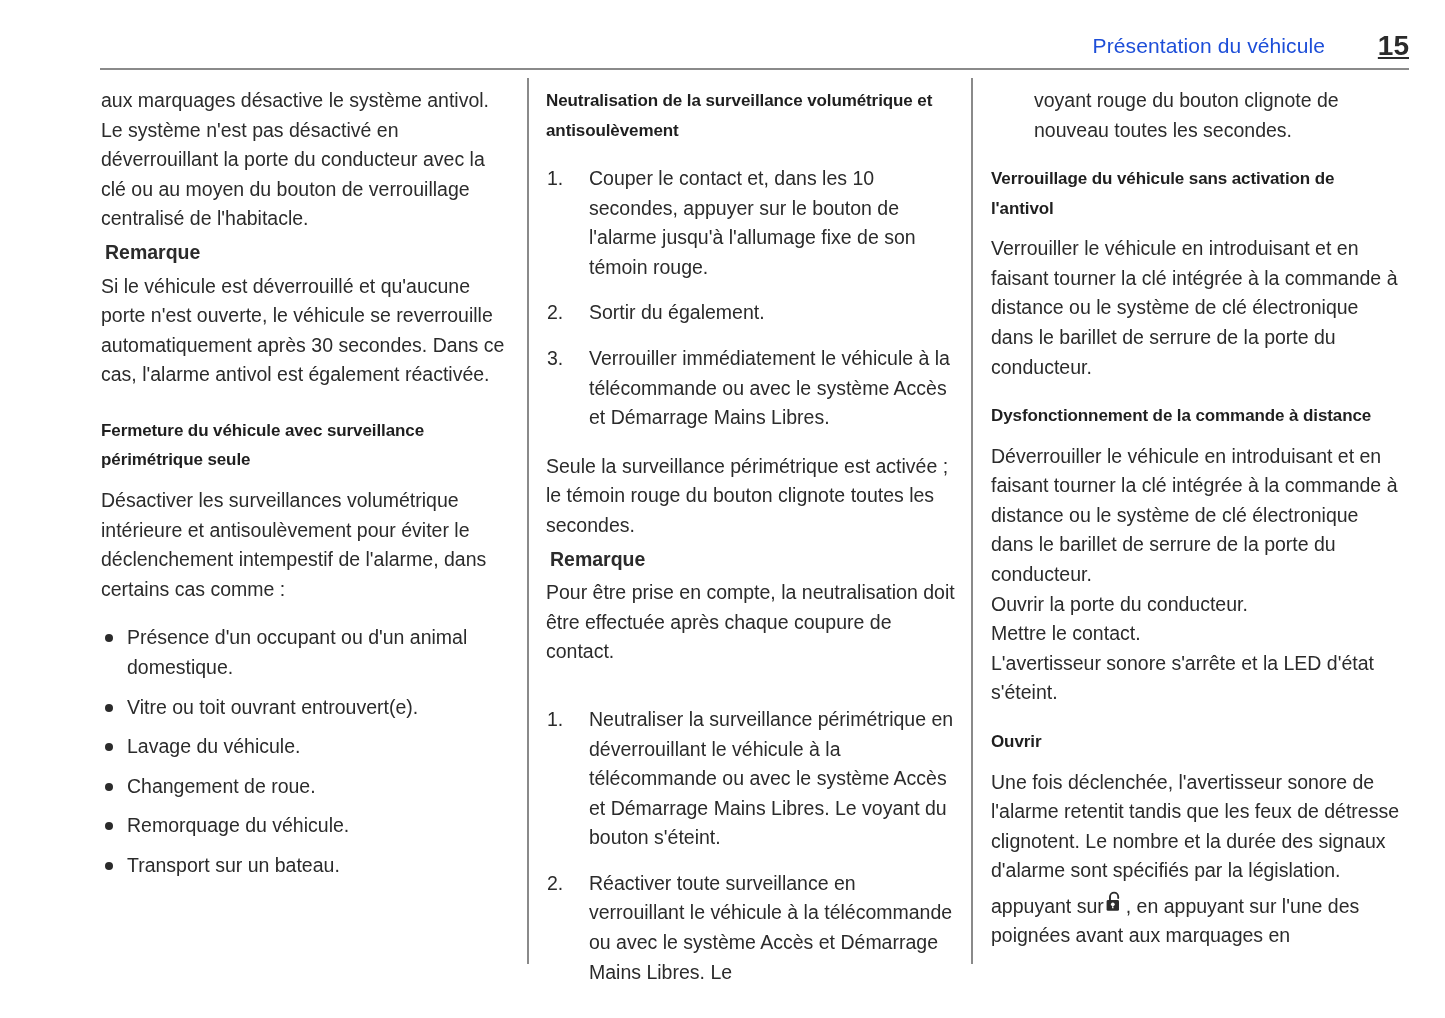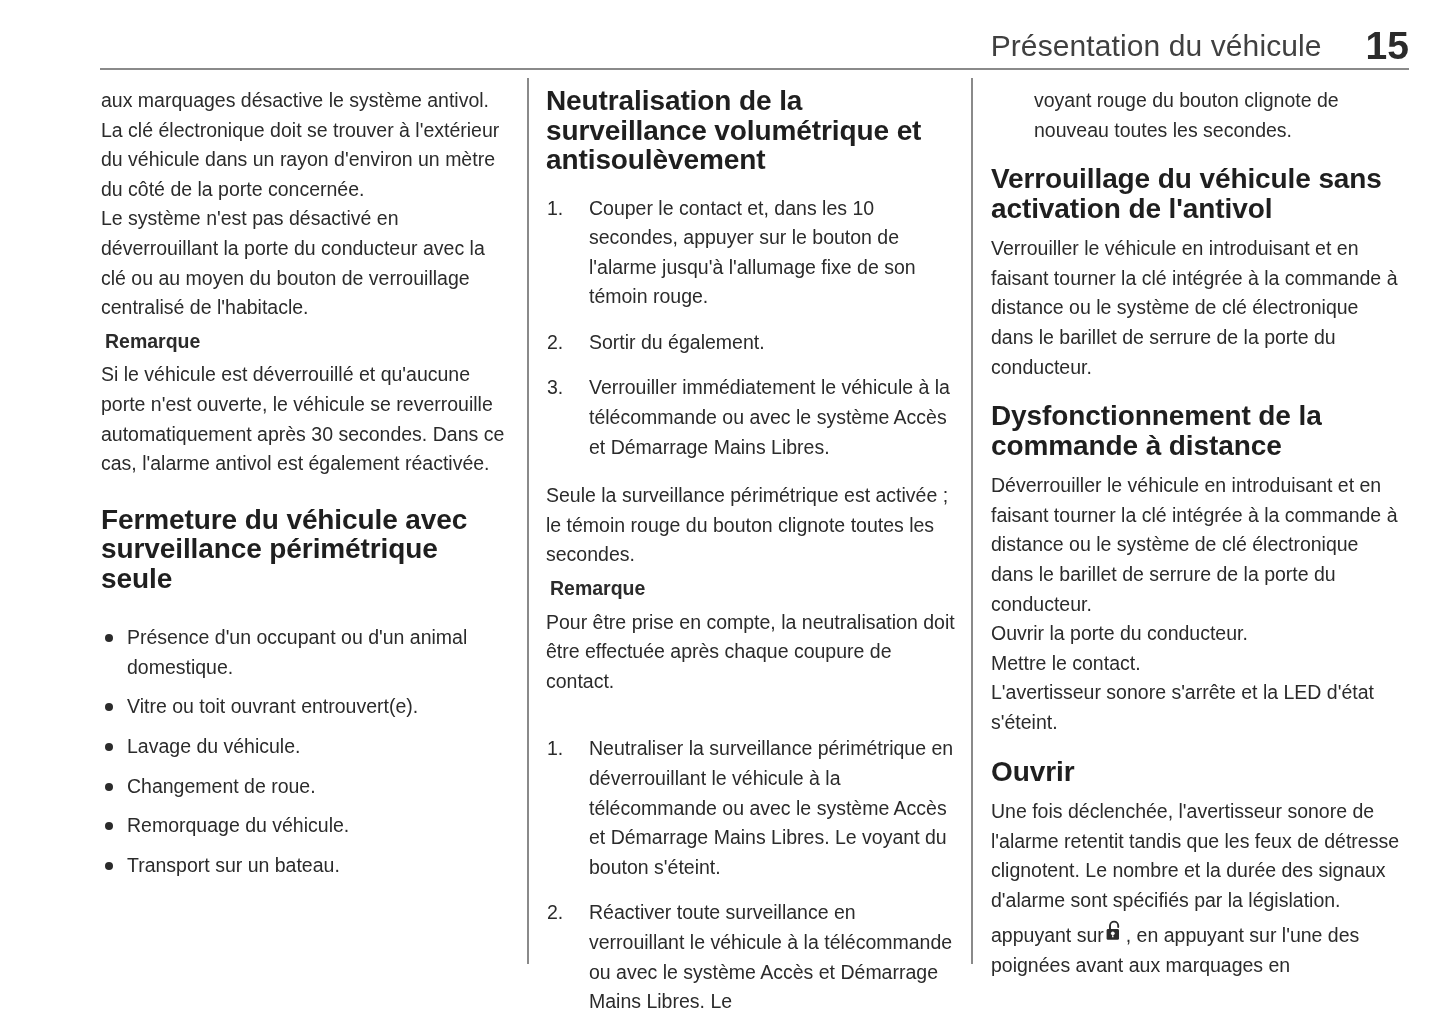--- a/index.html
+++ b/index.html
@@ -31,35 +31,36 @@
     position: absolute;
     left: 100px;
     top: 30px;
     width: 1309px;
     height: 42px;
     display: flex;
     align-items: flex-start;
     justify-content: flex-end;
   }
   .header-title {
-    font-size: 30px;
+    font-size: 21px;
     font-weight: 400;
-    color: #404040;
+    color: #1d4ed8;
     line-height: 32px;
     letter-spacing: 0.1px;
     white-space: nowrap;
   }
   .header-pageno {
-    font-size: 39px;
+    font-size: 28px;
     font-weight: 700;
     color: #2b2b2b;
     line-height: 32px;
     margin-left: 44px;
     min-width: 40px;
     text-align: right;
+    text-decoration: underline;
   }
   .header-rule {
     position: absolute;
     left: 100px;
     top: 68px;
     width: 1309px;
     height: 2px;
     background: #8a8a8a;
   }
 
@@ -81,21 +82,21 @@
     width: 410px;
     font-size: 19.5px;
     line-height: 29.6px;
     color: #2b2b2b;
   }
   .col.c1 { left: 101px; }
   .col.c2 { left: 546px; }
   .col.c3 { left: 991px; }
 
   h2.sec {
-    font-size: 28px;
+    font-size: 17px;
     font-weight: 700;
     line-height: 29.5px;
     margin: 0;
     color: #1f1f1f;
     letter-spacing: -0.1px;
   }
 
   p.para {
     margin: 0;
     line-height: 29.6px;
@@ -177,28 +178,28 @@
     <div class="header-title">Présentation du véhicule</div>
     <div class="header-pageno">15</div>
   </div>
   <div class="header-rule"></div>
 
   <div class="col-divider d1"></div>
   <div class="col-divider d2"></div>
 
   <div class="col c1">
     <p class="para">aux marquages désactive le système antivol.</p>
-    <p class="para">La clé électronique doit se trouver à l'extérieur du véhicule dans un rayon d'environ un mètre du côté de la porte concernée.</p>
     <p class="para">Le système n'est pas désactivé en déverrouillant la porte du conducteur avec la clé ou au moyen du bouton de verrouillage centralisé de l'habitacle.</p>
     <p class="note-label">Remarque</p>
     <p class="para">Si le véhicule est déverrouillé et qu'aucune porte n'est ouverte, le véhicule se reverrouille automatiquement après 30 secondes. Dans ce cas, l'alarme antivol est également réactivée.</p>
 
     <div class="gap-lg"></div>
     <h2 class="sec">Fermeture du véhicule avec surveillance périmétrique seule</h2>
     <div class="gap-sm"></div>
+    <p class="para">Désactiver les surveillances volumétrique intérieure et antisoulèvement pour éviter le déclenchement intempestif de l'alarme, dans certains cas comme :</p>
 
     <div class="gap-md"></div>
     <ul class="bullist">
       <li>
         <span class="dot"></span>
         <span>Présence d'un occupant ou d'un animal domestique.</span>
       </li>
       <li>
         <span class="dot"></span>
         <span>Vitre ou toit ouvrant entrouvert(e).</span>

